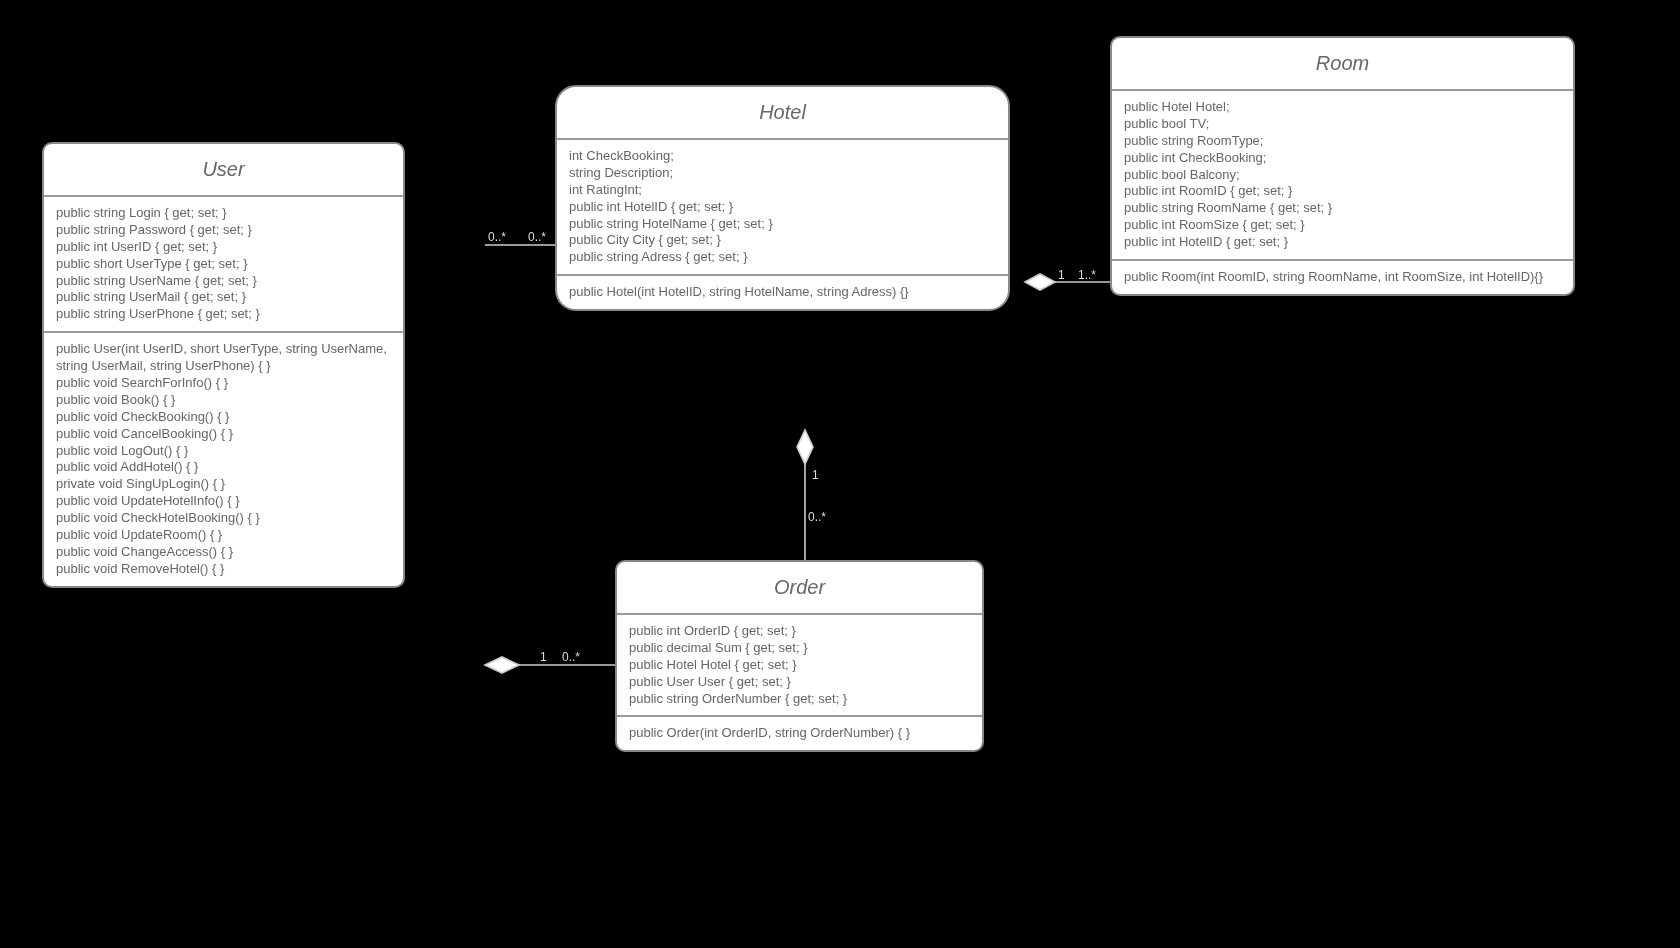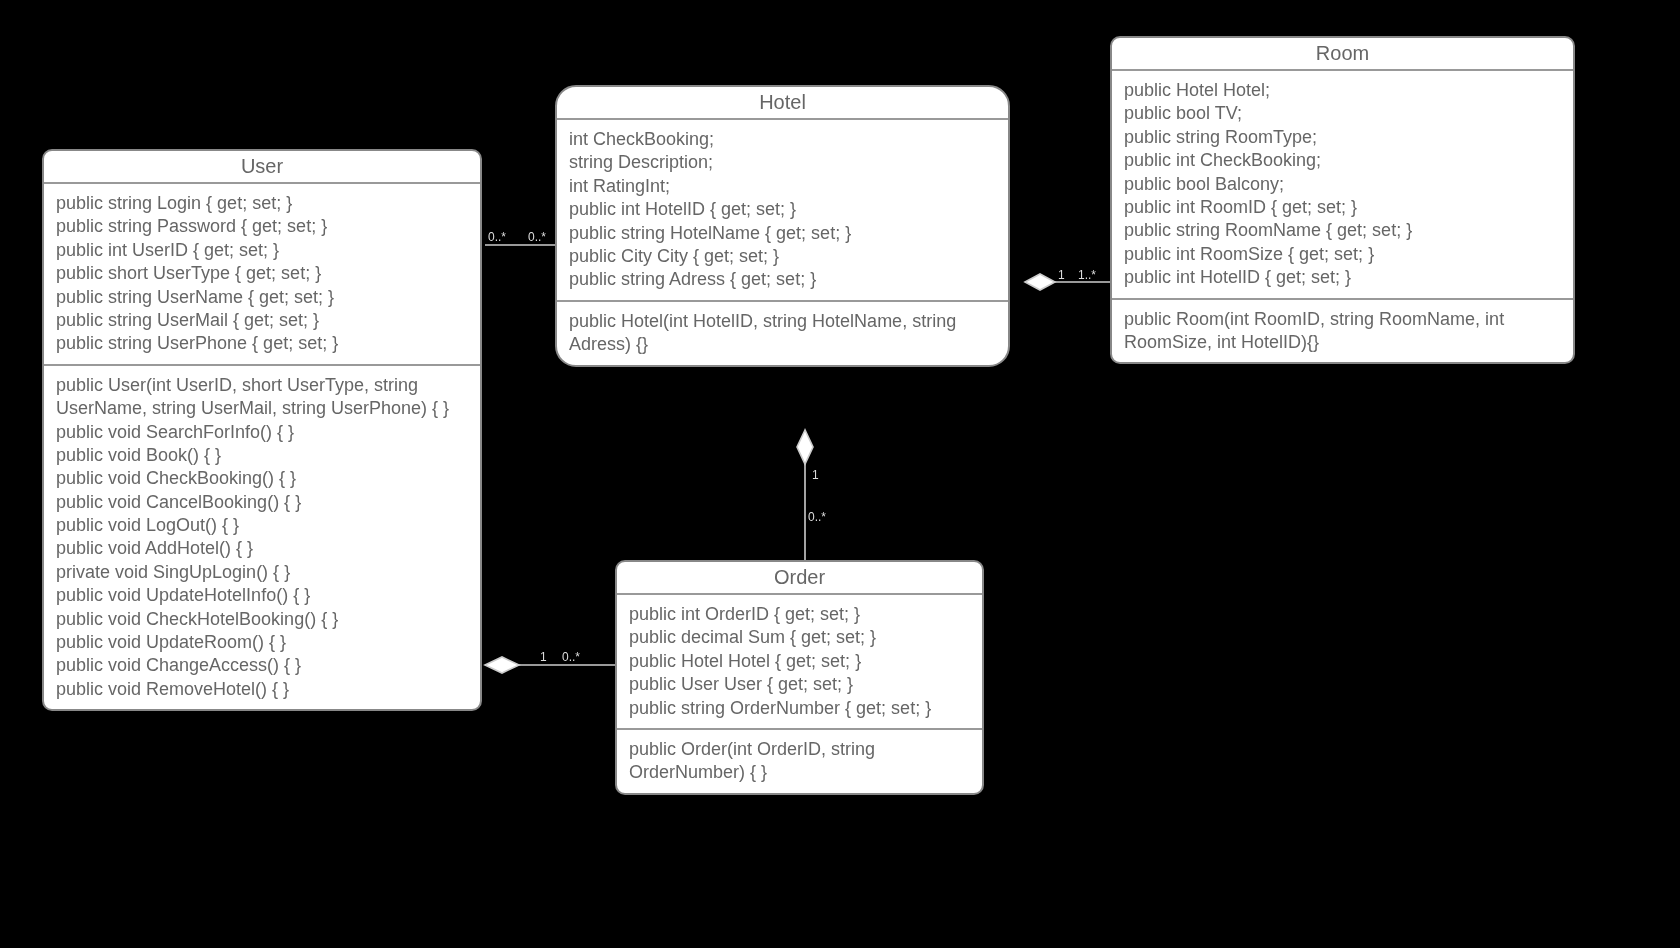--- a/index.html
+++ b/index.html
@@ -19,26 +19,27 @@
     position: absolute;
     background: #fff;
     border: 2px solid #888;
     border-radius: 10px;
     box-sizing: border-box;
   }
   .class-title {
     text-align: center;
     font-size: 20px;
     color: #666;
-    padding: 4px 8px;
+    padding: 14px 8px;
     border-bottom: 2px solid #999;
+    font-style: italic;
   }
   .class-section {
     padding: 8px 12px;
-    font-size: 18px;
+    font-size: 13px;
     line-height: 1.3;
     color: #666;
     border-bottom: 2px solid #999;
   }
   .class-section:last-child {
     border-bottom: none;
   }
   .class-section .row {
     white-space: nowrap;
     overflow: hidden;
@@ -86,21 +87,21 @@
 
   <div class="mlabel" style="left:1058px; top:268px;">1</div>
   <div class="mlabel" style="left:1078px; top:268px;">1..*</div>
 
   <div class="mlabel" style="left:812px; top:468px;">1</div>
   <div class="mlabel" style="left:808px; top:510px;">0..*</div>
 
   <div class="mlabel" style="left:540px; top:650px;">1</div>
   <div class="mlabel" style="left:562px; top:650px;">0..*</div>
 
-  <div class="class-box" style="left:42px; top:142px; width:440px;margin-top:7px;">
+  <div class="class-box" style="left:42px; top:142px; width:363px;">
     <div class="class-title">User</div>
     <div class="class-section">
       <div class="row">public string Login { get; set; }</div>
       <div class="row">public string Password { get; set; }</div>
       <div class="row">public int UserID { get; set; }</div>
       <div class="row">public short UserType { get; set; }</div>
       <div class="row">public string UserName { get; set; }</div>
       <div class="row">public string UserMail { get; set; }</div>
       <div class="row">public string UserPhone { get; set; }</div>
     </div>

